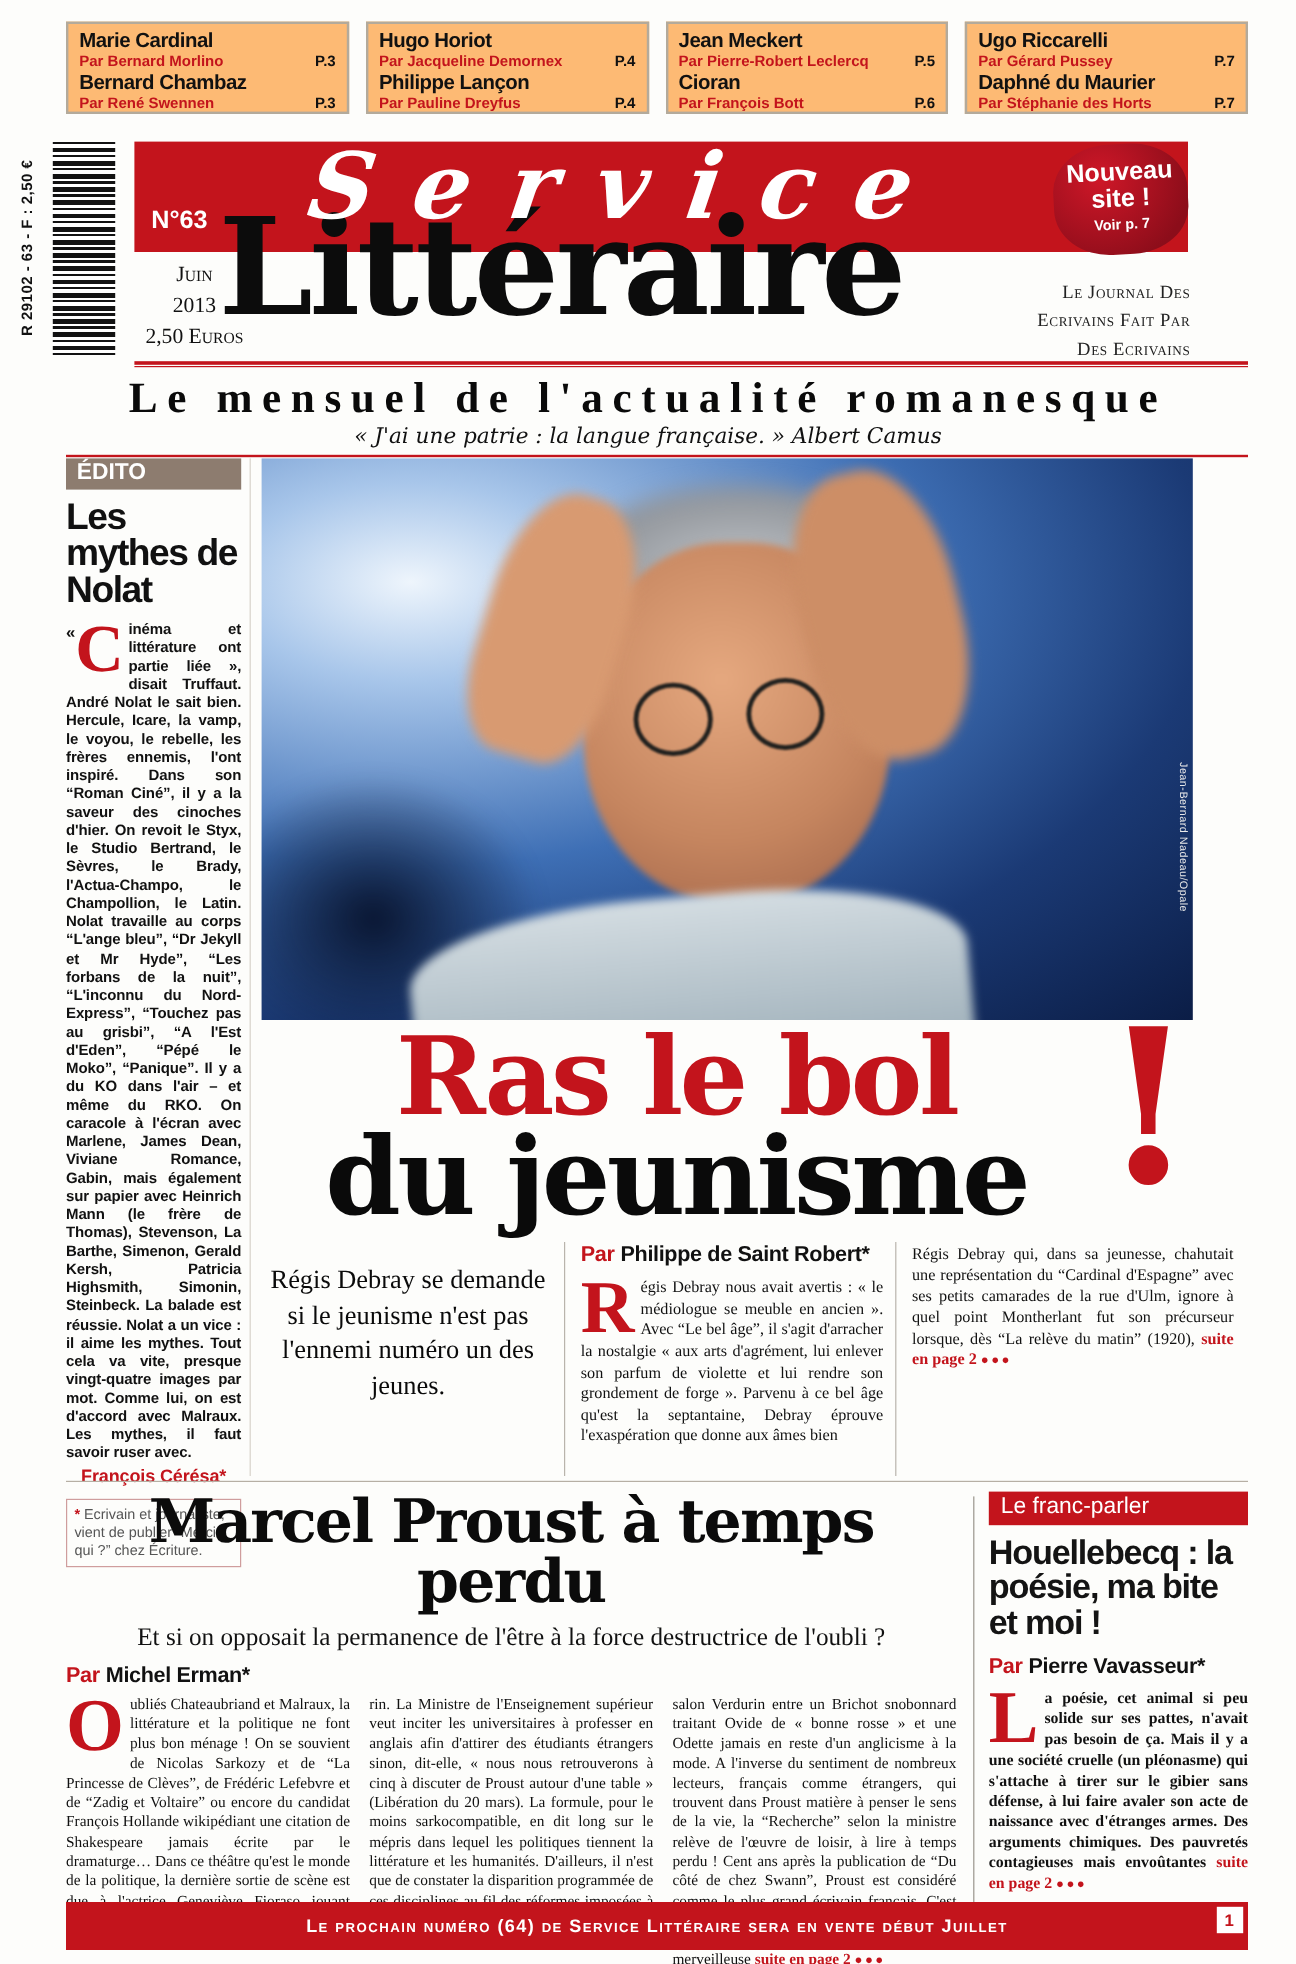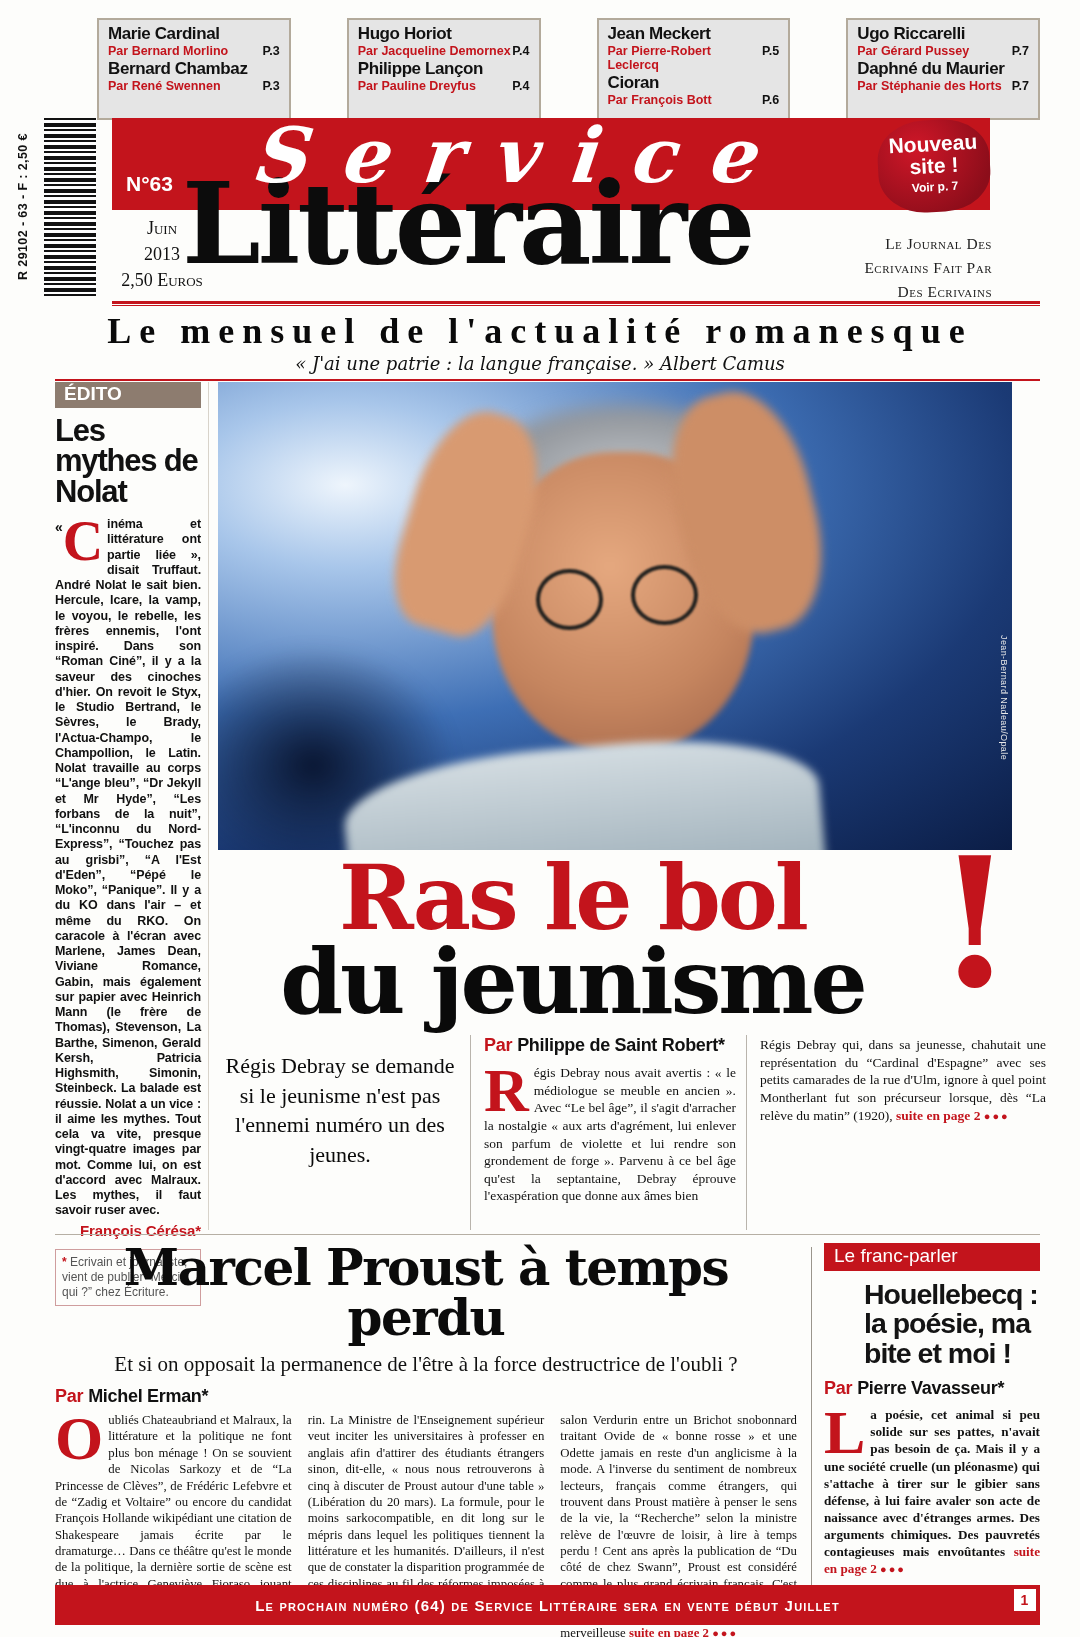--- a/index.html
+++ b/index.html
@@ -3,21 +3,21 @@
 <meta charset="utf-8">
 <style>
   :root{ --red:#c3141c; --darkred:#8e0e1b; --ink:#111; }
   *{margin:0;padding:0;box-sizing:border-box;}
   html,body{background:#e9e7e2;}
   .page{position:relative;width:1080px;height:1637px;margin:0 auto;background:#fdfdfb;
         font-family:"Liberation Sans",sans-serif;overflow:hidden;color:var(--ink);}
 
   
   .index-strip{position:absolute;top:18px;left:55px;right:40px;display:flex;gap:14px;}
-  .index-box{flex:1;border:2px solid #b3aa9b;background:#e5e5e5;padding:3px 9px 10px;margin-left:42px;}
+  .index-box{flex:1;border:2px solid #b3aa9b;background:#fdba74;padding:3px 9px 0;}
   .ix-title{font-size:17px;font-weight:bold;letter-spacing:-0.4px;line-height:1.1;margin-top:2px;}
   .ix-row{display:flex;justify-content:space-between;font-size:12.5px;font-weight:bold;line-height:1.15;}
   .ix-by{color:var(--red);}
   .ix-pg{color:#111;}
 
   
   .masthead{position:absolute;top:112px;left:0;right:0;height:192px;}
   .band{position:absolute;left:112px;top:6px;width:878px;height:92px;background:var(--red);}
   .barcode{position:absolute;left:44px;top:6px;width:52px;height:178px;
            background:repeating-linear-gradient(to bottom,#121212 0 2px,#fff 2px 5px,#121212 5px 9px,#fff 9px 11px);}
@@ -40,29 +40,29 @@
 
   
   .subhead-block{position:absolute;top:301px;left:0;right:0;}
   .dbl-rule{margin:0 40px 0 112px;border-top:3px solid var(--red);border-bottom:1px solid var(--red);height:5px;}
   .subtitle{text-align:center;font-family:"Liberation Serif",serif;font-weight:bold;font-size:36px;
             letter-spacing:8px;margin-top:4px;color:#0a0a0a;}
   .quote{text-align:center;font-family:"DejaVu Serif",serif;font-style:italic;font-size:18px;margin-top:1px;}
   .btm-rule{margin:5px 40px 0 55px;border-top:2px solid var(--red);}
 
   
-  .main{position:absolute;top:382px;left:55px;right:32px;height:848px;display:flex;}
+  .main{position:absolute;top:382px;left:55px;right:50px;height:848px;display:flex;}
   .edito{width:154px;flex:none;padding-right:7px;border-right:1px solid #d8d3ca;}
   .edito-label{display:block;background:#8d7c6f;color:#fff;font-weight:bold;font-size:19px;padding:1px 9px 3px;}
   .edito-title{font-size:31px;font-weight:bold;letter-spacing:-1.2px;line-height:0.98;margin:8px 0 10px;}
   .edito-body{font-size:12.5px;font-weight:bold;line-height:1.22;text-align:justify;letter-spacing:-0.1px;}
   .dc-wrap{float:left;margin:2px 4px 0 0;}
   .eq{font-size:14px;font-weight:bold;vertical-align:top;}
   .dropcap{color:var(--red);font-family:"Liberation Serif",serif;font-weight:bold;font-size:56px;line-height:44px;}
-  .edito-sign{color:var(--red);font-weight:bold;font-size:15px;text-align:right;margin-top:3px;}
+  .edito-sign{color:var(--red);font-weight:bold;font-size:15px;text-align:center;margin-top:3px;}
   .edito-note{margin-top:9px;border:1px solid #cf9d9d;padding:5px 6px;font-size:12px;color:#555;line-height:1.25;}
   .edito-note .star{color:var(--red);font-weight:bold;}
 
   .lead{flex:1;padding-left:9px;display:flex;flex-direction:column;}
   .photo{position:relative;height:468px;margin-right:36px;overflow:hidden;
          background:radial-gradient(ellipse at 16% 22%,#eef5fc 0%,#a8c6ea 16%,#3e6fb5 46%,#1b3a75 72%,#0b1d46 100%);}
   .ph-dark{position:absolute;left:-6%;bottom:-8%;width:36%;height:52%;background:radial-gradient(#091530,rgba(9,21,48,0) 70%);filter:blur(8px);}
   .ph-hair{position:absolute;left:33%;top:5%;width:37%;height:32%;background:radial-gradient(#c3c7cb,#8e9298 68%,rgba(142,146,152,0));border-radius:50%;filter:blur(9px);}
   .ph-face{position:absolute;left:34.5%;top:15%;width:33%;height:64%;border-radius:46%;
            background:radial-gradient(circle at 45% 38%,#e5a87f,#c5855f 58%,#9f6247);filter:blur(3px);}
@@ -100,21 +100,21 @@
   .proust{flex:1;padding-right:14px;}
   .p-headline{font-family:"DejaVu Serif",serif;font-weight:bold;font-size:50px;letter-spacing:-1.5px;
               line-height:1;text-align:center;color:#0b0b0b;}
   .p-sub{font-family:"Liberation Serif",serif;font-size:21px;text-align:center;margin-top:9px;}
   .p-byline{margin:9px 0 5px;}
   .p-cols{display:flex;gap:16px;}
   .p-col{flex:1;font-family:"Liberation Serif",serif;font-size:12.8px;line-height:1.28;text-align:justify;}
   .vdiv{border-left:1px solid #9a958c;margin:4px 12px 0 0;}
   .franc{width:216px;flex:none;}
   .f-label{display:block;background:var(--red);color:#fff;font-weight:normal;font-size:19px;padding:2px 10px 4px;}
-  .f-headline{font-size:28.5px;font-weight:bold;letter-spacing:-1px;line-height:1.03;margin-top:9px;color:#141414;margin-left:40px;}
+  .f-headline{font-size:28.5px;font-weight:bold;letter-spacing:-1px;line-height:1.03;margin-top:9px;color:#141414;}
   .f-byline{margin:10px 0 7px;}
   .f-body{font-family:"Liberation Serif",serif;font-weight:bold;font-size:13.2px;line-height:1.3;text-align:justify;}
 
   
   .footer{position:absolute;left:55px;right:40px;bottom:12px;height:40px;background:var(--red);color:#fff;
           display:flex;align-items:center;justify-content:center;font-variant:small-caps;font-weight:bold;
           font-size:15px;letter-spacing:1.2px;}
   .pagebox{position:absolute;right:4px;top:4px;width:22px;height:22px;background:#fff;color:var(--red);
           display:flex;align-items:center;justify-content:center;font-size:14px;font-weight:bold;}
 </style>

